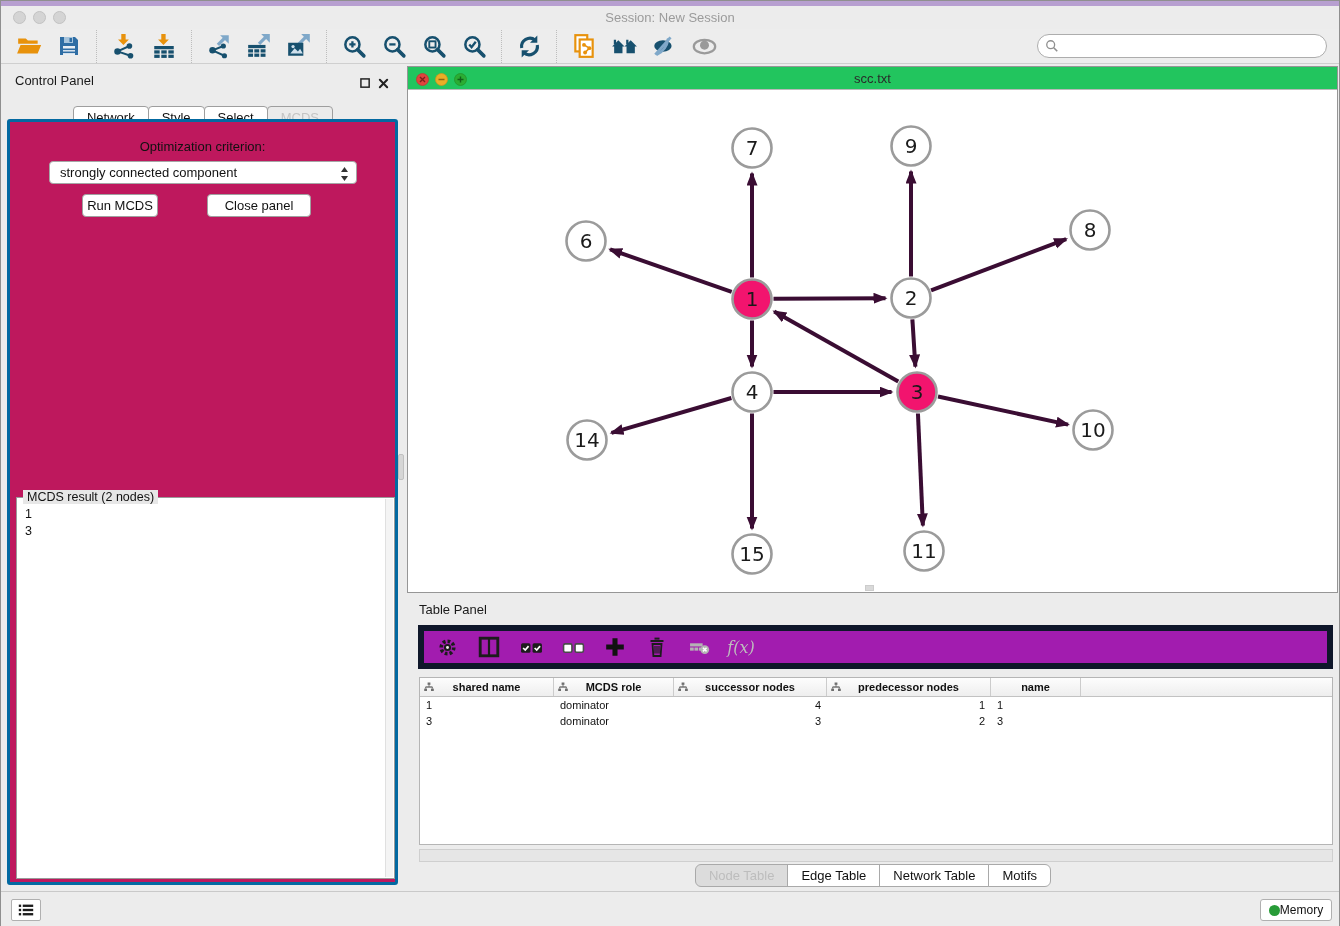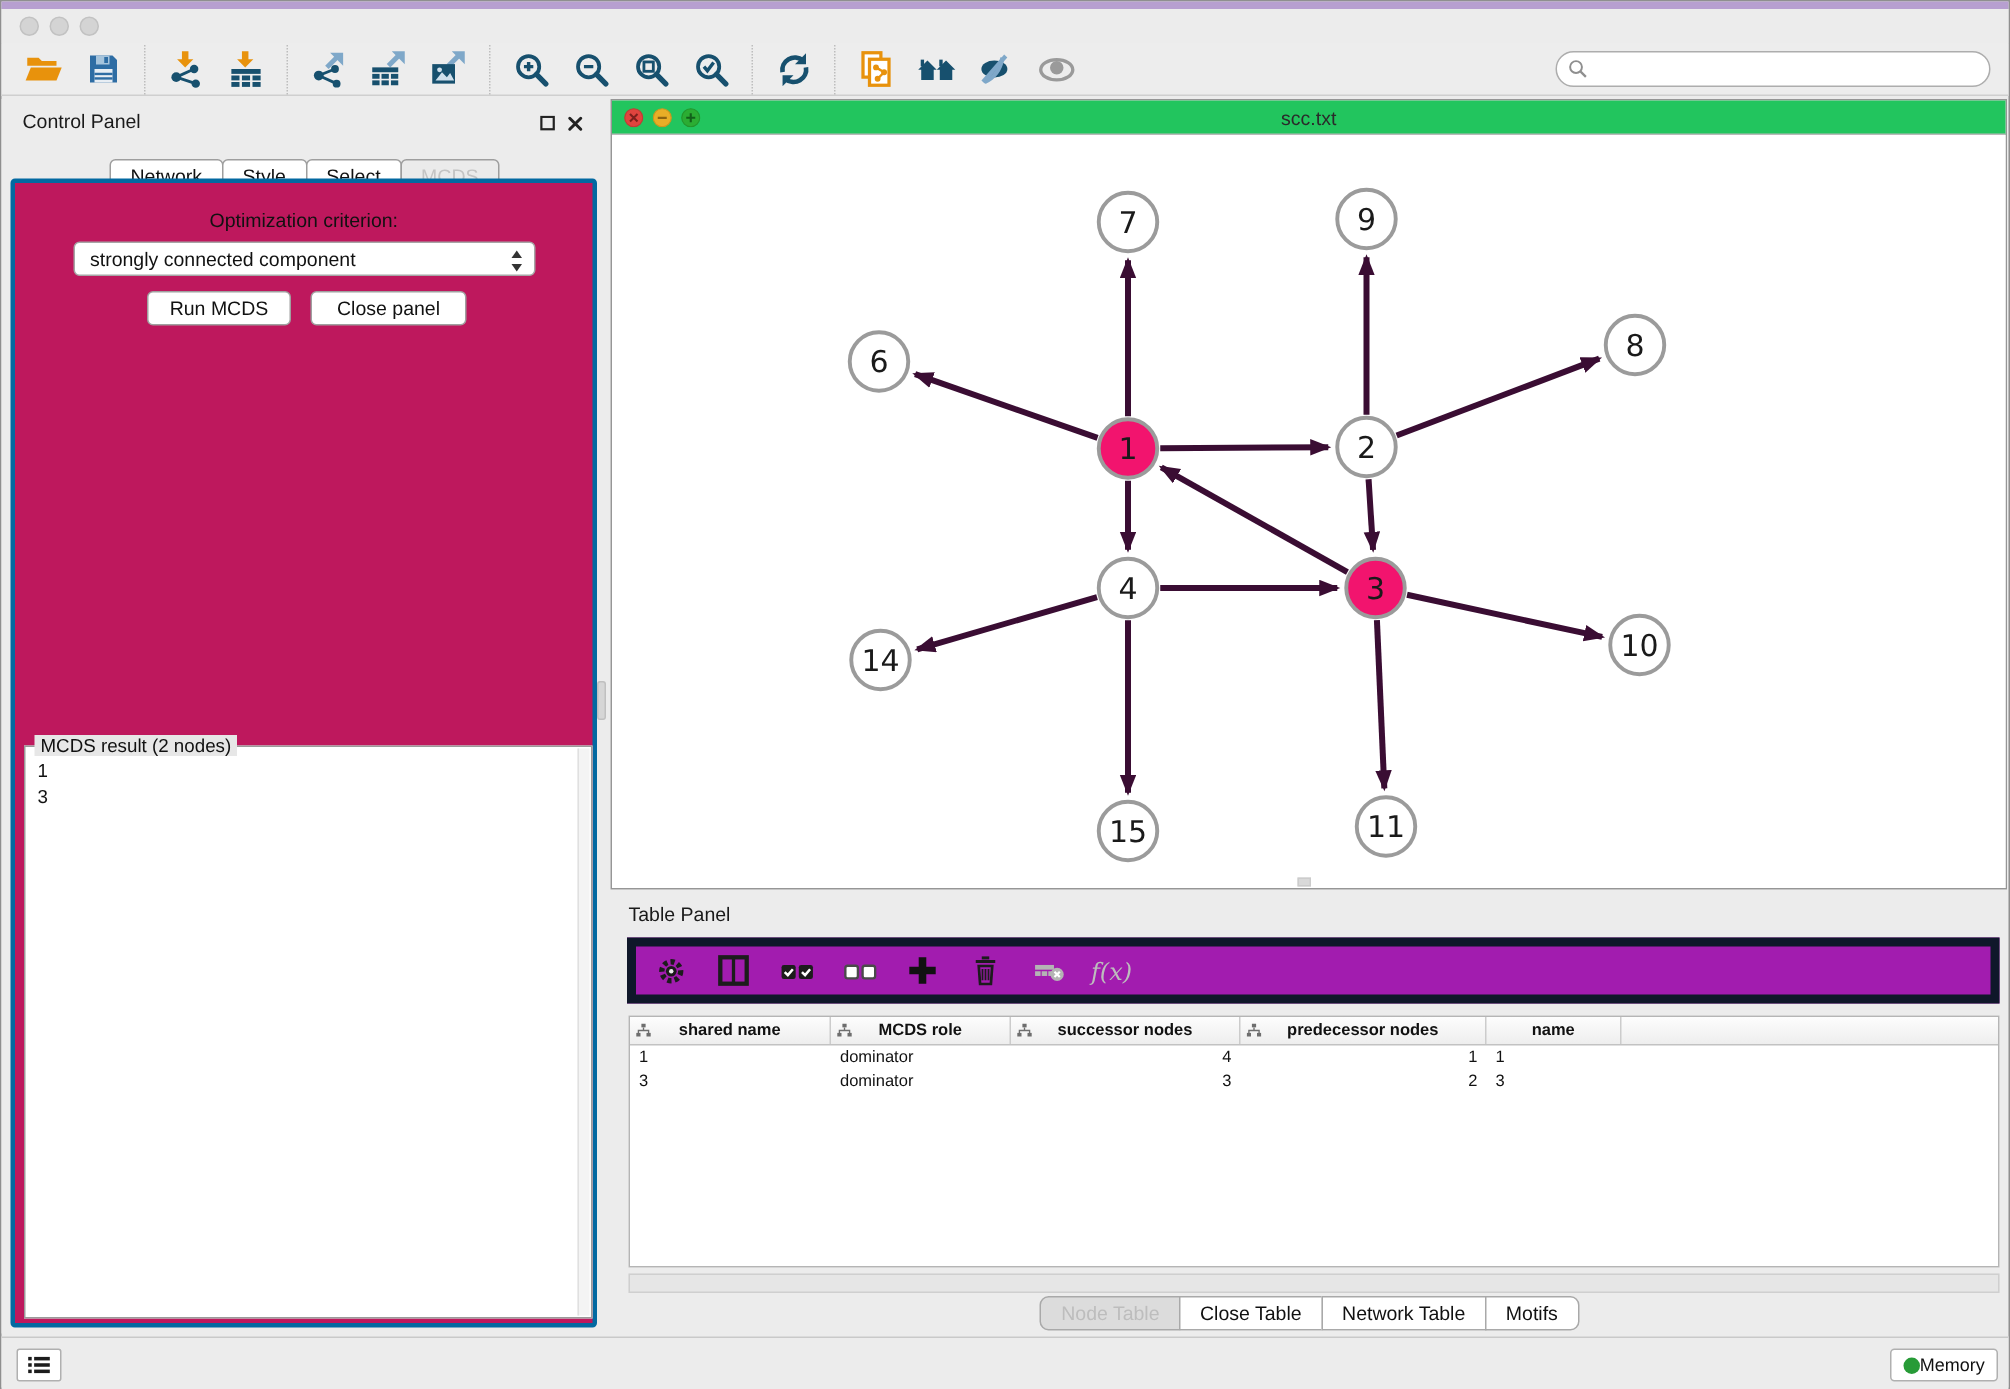--- a/index.html
+++ b/index.html
@@ -38,21 +38,21 @@
   #cp-box { position:absolute; left:6px; top:53px; width:391px; height:766px; background:#be185d;
             border:3px solid #0369a1; border-radius:3px; }
   #opt-label { position:absolute; left:0; top:17px; width:100%; text-align:center; font-size:13px; color:#111; }
   #opt-select { position:absolute; left:39px; top:39px; width:308px; height:23px; background:#fff;
                 border:1px solid #a6a6a6; border-radius:4px; font-size:13px; color:#111;
                 display:flex; align-items:center; padding-left:10px; }
   #opt-stepper { position:absolute; right:7px; top:4px; }
   .cp-btn { position:absolute; top:72px; height:23px; background:#fff; border:1px solid #a0a0a0;
             border-radius:4px; font-size:13px; color:#111; display:flex; align-items:center;
             justify-content:center; }
-  #run-btn { left:88px; width:96px; }
+  #run-btn { left:72px; width:76px; }
   #closep-btn { left:197px; width:104px; }
   #mcds-result { position:absolute; left:6px; top:375px; width:379px; height:382px;
                  border:1px solid #9a9a9a; background:#fff; }
   #mcds-legend { position:absolute; left:6px; top:-8px; background:#e7e7e7; padding:0 4px;
                  font-size:12.5px; color:#111; }
   #mcds-list { position:absolute; inset:4px 10px 2px 2px; padding:4px 6px; font-size:12.5px;
                line-height:17px; color:#111; }
   #mcds-scroll { position:absolute; right:1px; top:1px; bottom:1px; width:8px; background:#f4f4f4;
                  border-left:1px solid #e0e0e0; }
   #cp-splitter { position:absolute; left:397px; top:388px; width:6px; height:26px; background:#d6d6d6;
@@ -109,20 +109,21 @@
 <body>
 
 <div id="window">
 
   <div id="top-strip"></div>
 
   <div id="titlebar">
     <span class="mac-dot" style="left:12px"></span>
     <span class="mac-dot" style="left:32px"></span>
     <span class="mac-dot" style="left:52px"></span>
+    <span class="title">Session: New Session</span>
   </div>
 
   <div id="toolbar">
     <span class="tbtn">
       <svg viewBox="0 0 24 24" width="26" height="26">
           <path d="M2 5h7l2 2h9v3H2z" fill="#e8920c"></path>
           <path d="M1 19l3.2-8h19l-3.2 8z" fill="#e8920c"></path>
         </svg>
     </span>
     <span class="tbtn">
@@ -566,21 +567,21 @@
             <div class="td" style="width: 153px; text-align: right;">3</div>
             <div class="td" style="width: 164px; text-align: right;">2</div>
             <div class="td" style="width: 90px; text-align: left;">3</div>
           </div>
         </div>
     </div>
     <div id="tp-hscroll"></div>
 
     <div id="tp-tabs">
       <div class="tp-tab selected">Node Table</div>
-      <div class="tp-tab">Close Table</div>
+      <div class="tp-tab">Edge Table</div>
       <div class="tp-tab">Network Table</div>
       <div class="tp-tab">Motifs</div>
     </div>
   </div>
 
   <div id="status-bar">
     <span id="list-btn">
       <svg viewBox="0 0 20 20" width="18" height="18">
           <g fill="#1c1c1c">
             <rect x="2" y="4" width="2.6" height="2.6"></rect>

